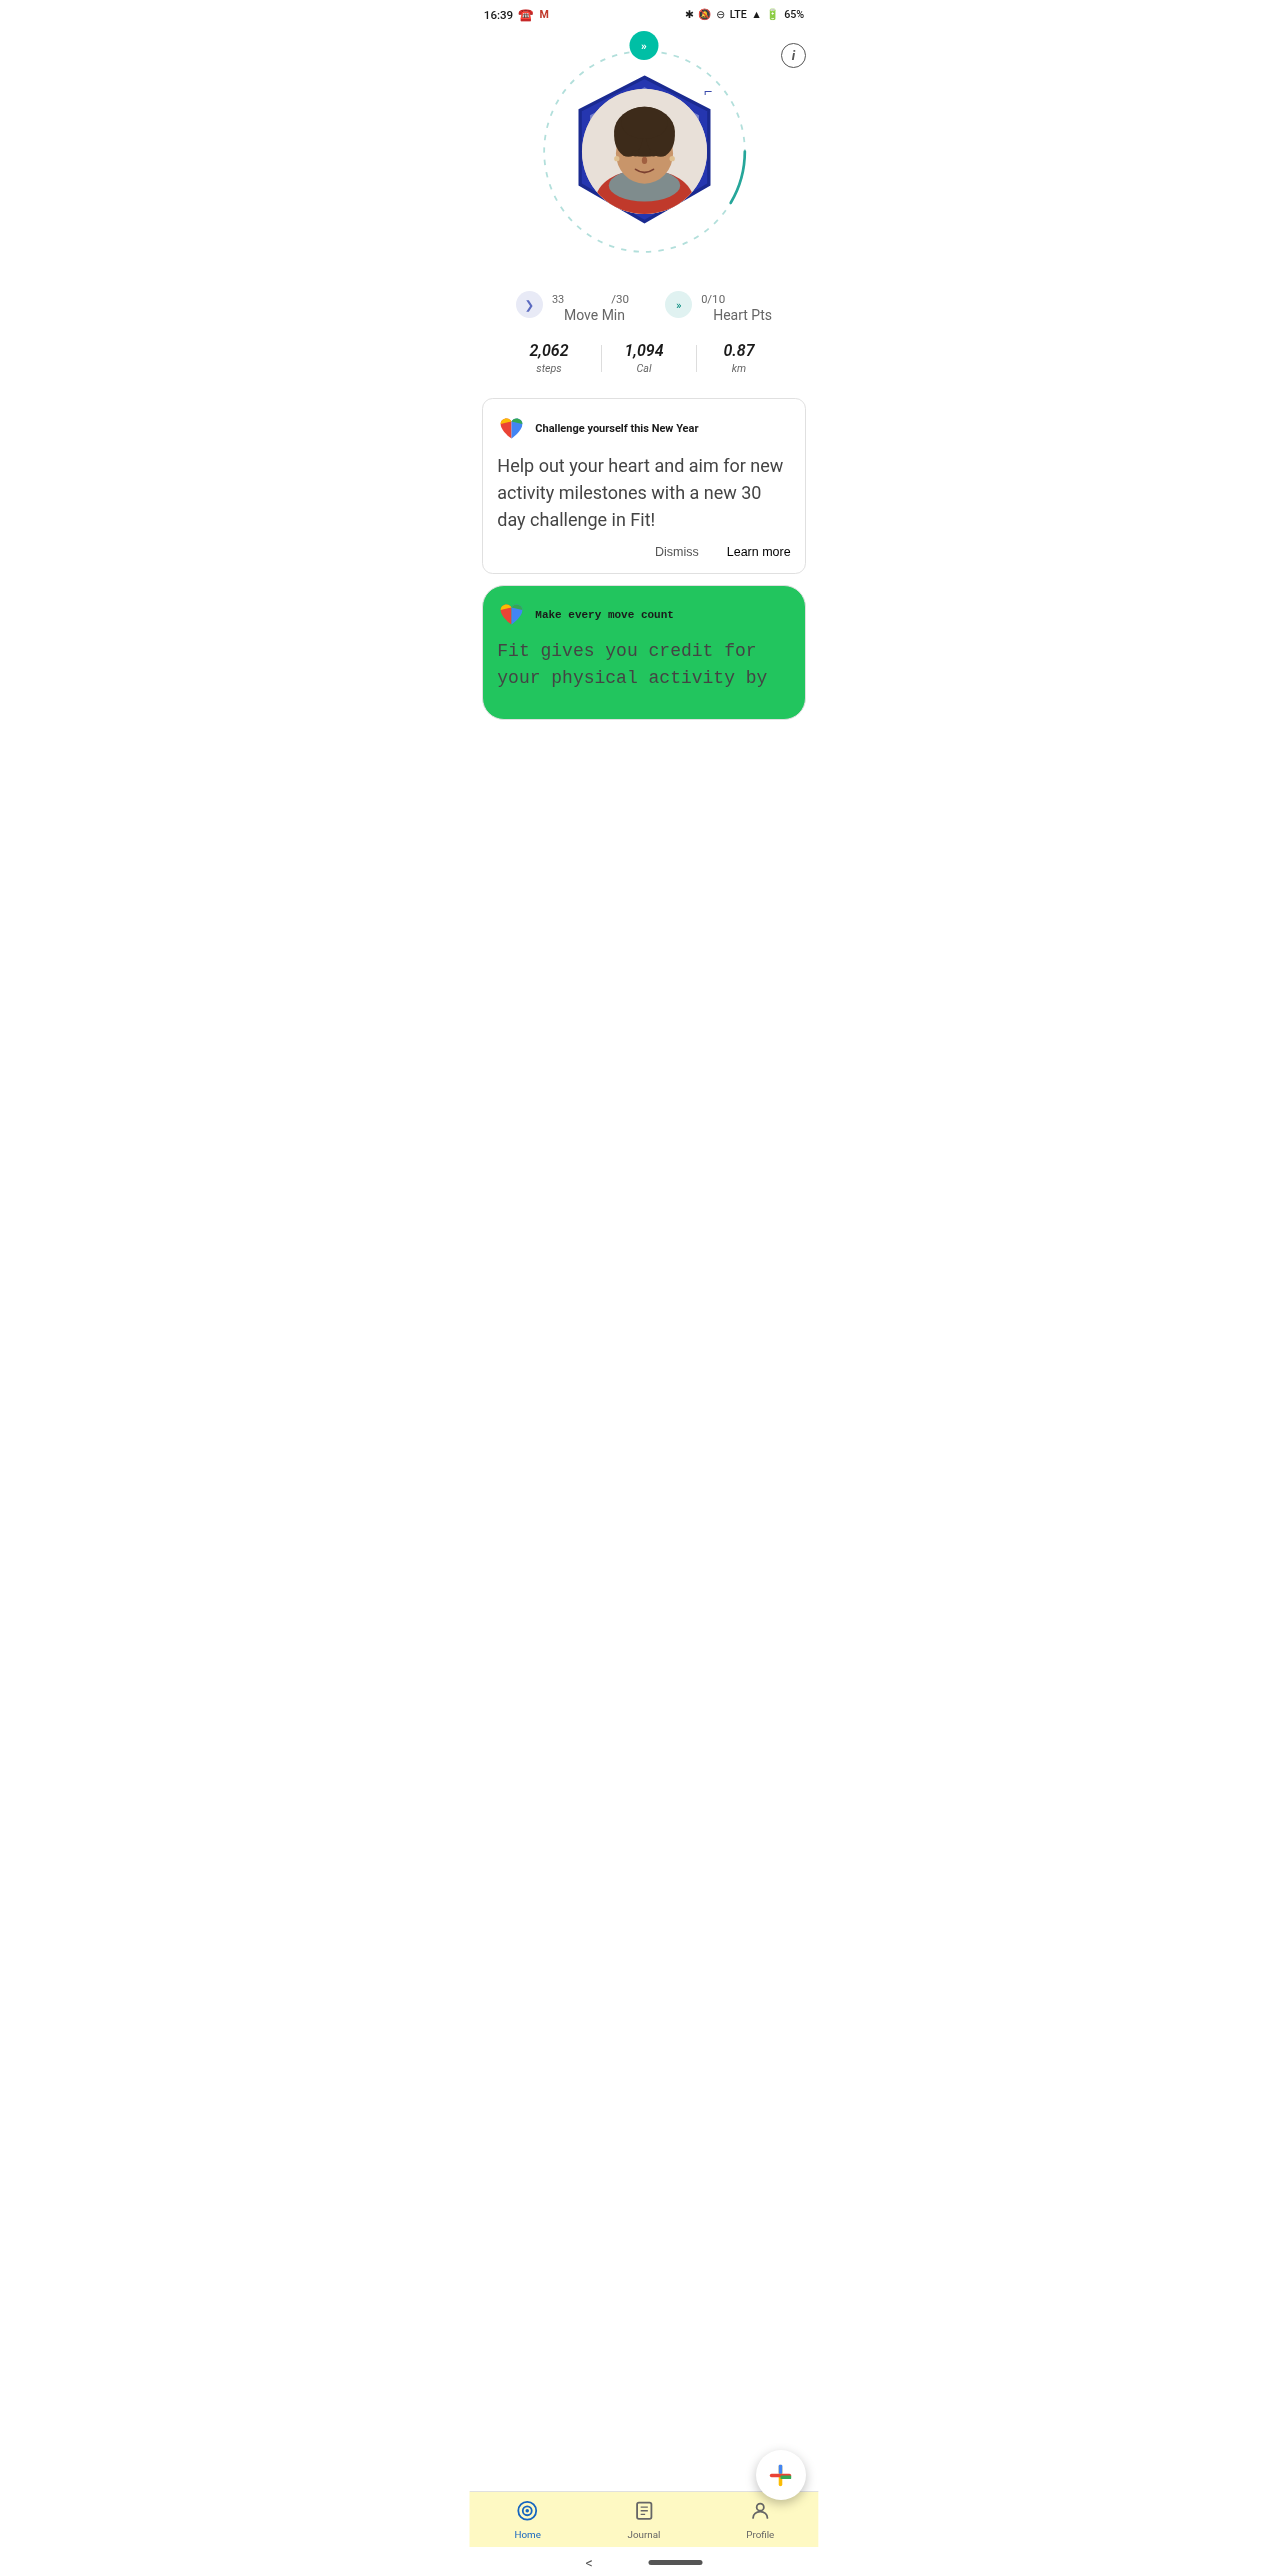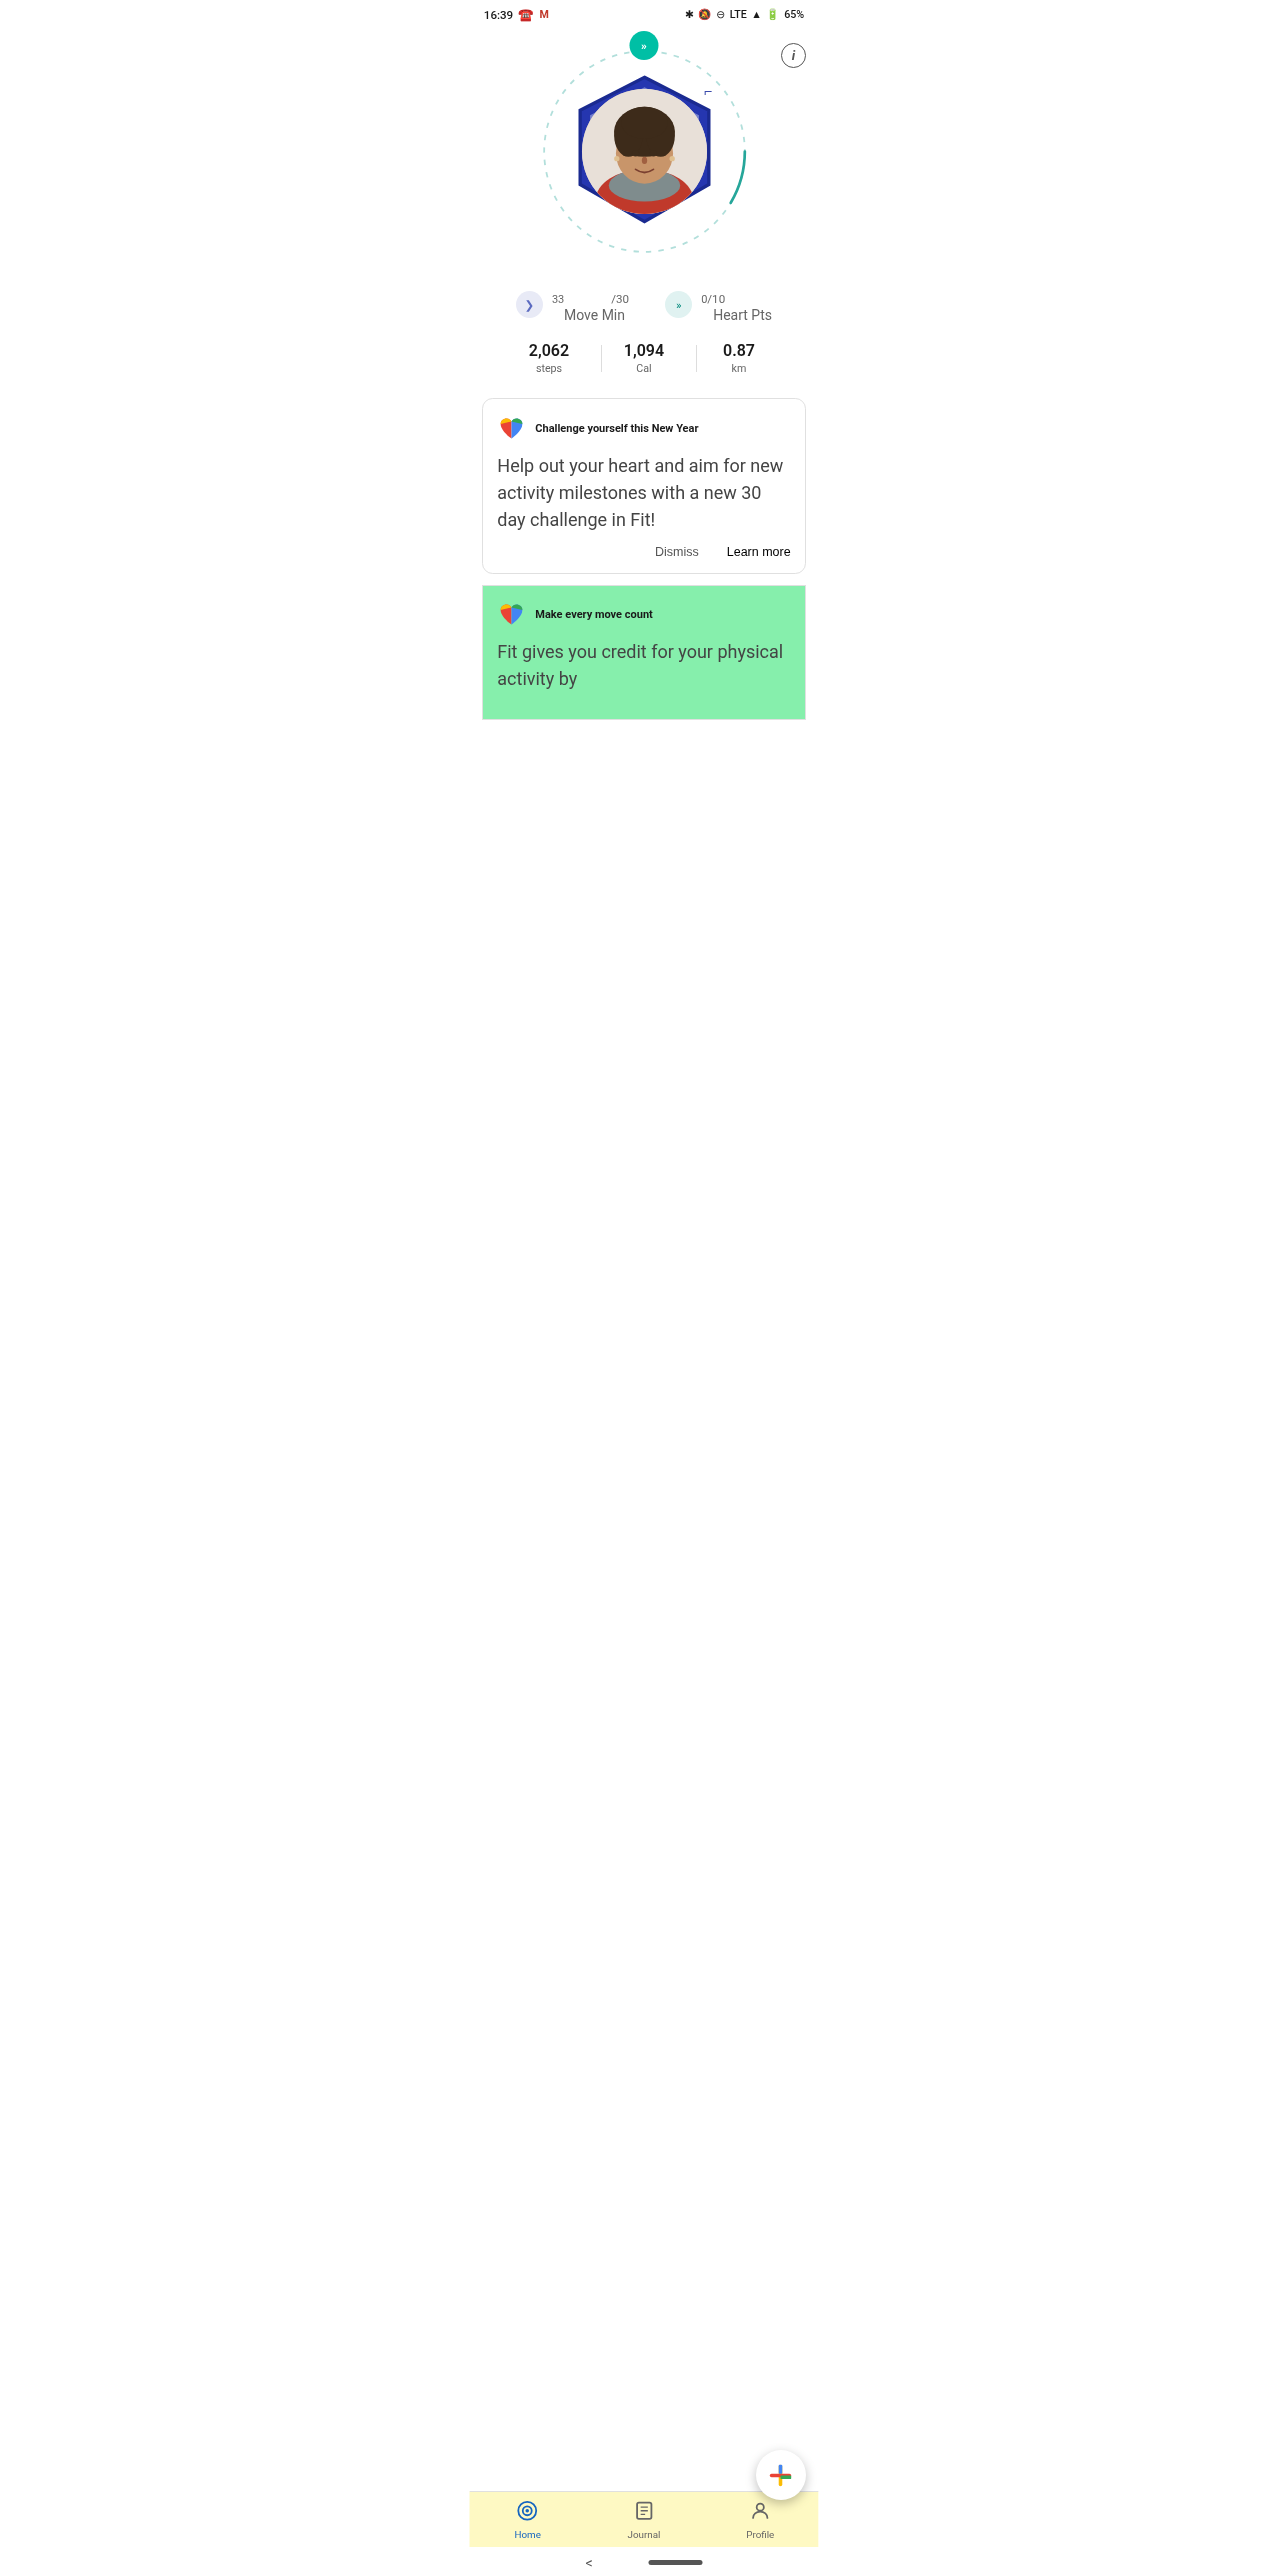--- a/index.html
+++ b/index.html
@@ -175,20 +175,21 @@
       margin-left: 12px;
     }
 
     
     .metrics-row {
       display: flex;
       justify-content: center;
       align-items: stretch;
       padding: 12.5px 36px;
       gap: 8px;
+      font-style: italic;
     }
 
     .metric-item {
       flex: 1;
       text-align: center;
       position: relative;
     }
 
     .metric-item + .metric-item::before {
       content: '';
@@ -352,23 +353,24 @@
       width: 54px;
       height: 4.5px;
       background: #555;
       border-radius: 2.7px;
     }
 
     
     .card-partial {
       margin: 3.6px 12.5px 179px;
       border: 0.9px solid #e0e0e0;
-      border-radius: 0;
+      border-radius: 22px;
       padding: 14.3px;
-      background: #86efac;
+      background: #22c55e;
+      font-family: Liberation Mono, monospace;
     }
   </style>
 </head>
 <body>
 
 <div class="status-bar">
   <div class="status-left">
     <span>16:39</span>
     <span style="font-size:12.5px;">☎️</span>
     <span style="font-size:10.7px; color:#c0392b; font-weight:bold;">M</span>

